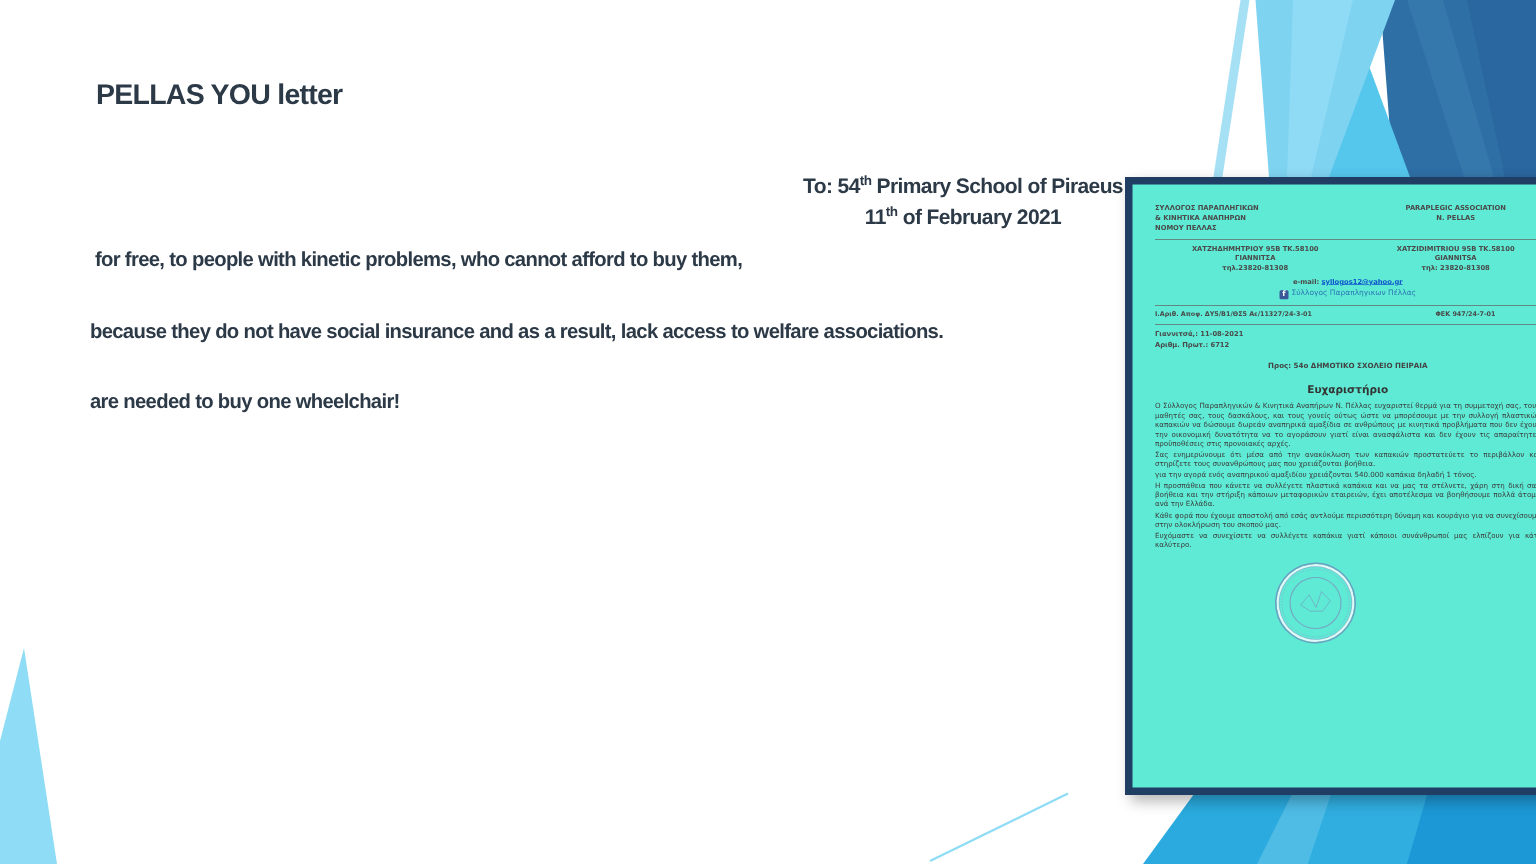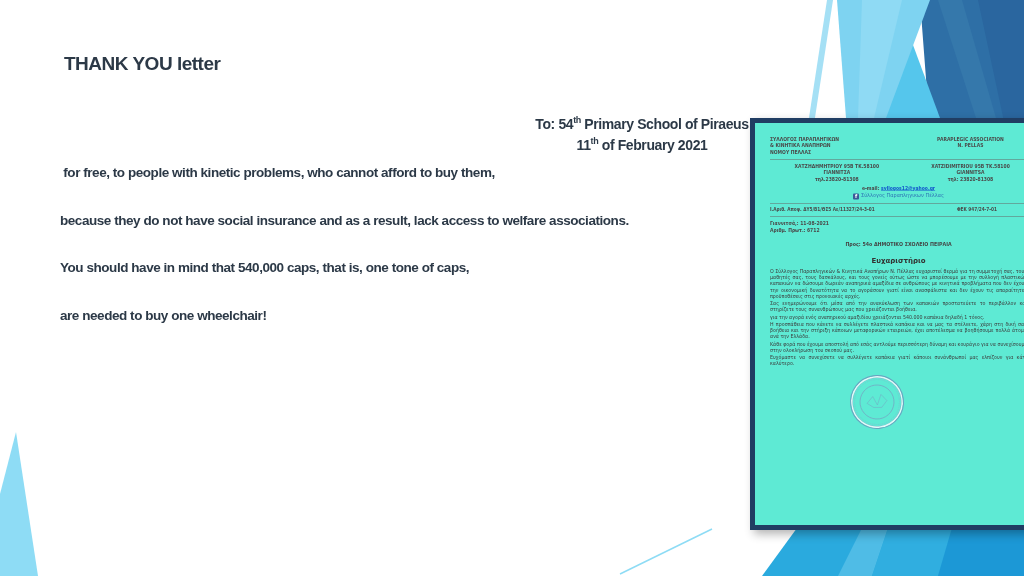--- a/index.html
+++ b/index.html
@@ -85,31 +85,30 @@
 
     <polygon points="762,576 797,528 1024,528 1024,576" style="fill:var(--bottom-base)"></polygon>
     <polygon points="862,528 888,528 872,576 838,576" style="fill:var(--bottom-light)"></polygon>
     <polygon points="888,528 952,528 938,576 872,576" style="fill:var(--bottom-mid)"></polygon>
     <polygon points="952,528 1024,528 1024,576 938,576" style="fill:var(--bottom-dark)"></polygon>
     <line x1="712" y1="529" x2="620" y2="574" style="stroke:var(--bottom-left)" stroke-width="1.5"></line>
 
     <polygon points="16,432 38,576 0,576 0,494" style="fill:var(--bottom-left)"></polygon>
   </svg>
 
-  <div class="title">THANK YOU letter</div>
+  <div class="title">PELLAS YOU letter</div>
 
   <div class="recipient-block">
     <div><span>To: 54</span><span class="sup">th</span><span> Primary School of Piraeus</span></div>
     <div><span>11</span><span class="sup">th</span><span> of February 2021</span></div>
   </div>
 
   <div class="body-block">
     <div class="bl"> for free, to people with kinetic problems, who cannot afford to buy them,</div>
     <div class="bl">because they do not have social insurance and as a result, lack access to welfare associations.</div>
-    <div class="bl">You should have in mind that 540,000 caps, that is, one tone of caps,</div>
     <div class="bl">are needed to buy one wheelchair!</div>
     
     
     
     
     
     
     
     
     

